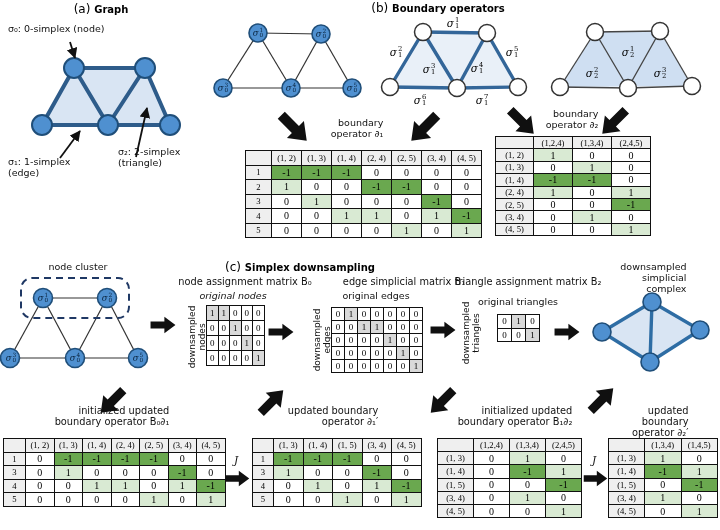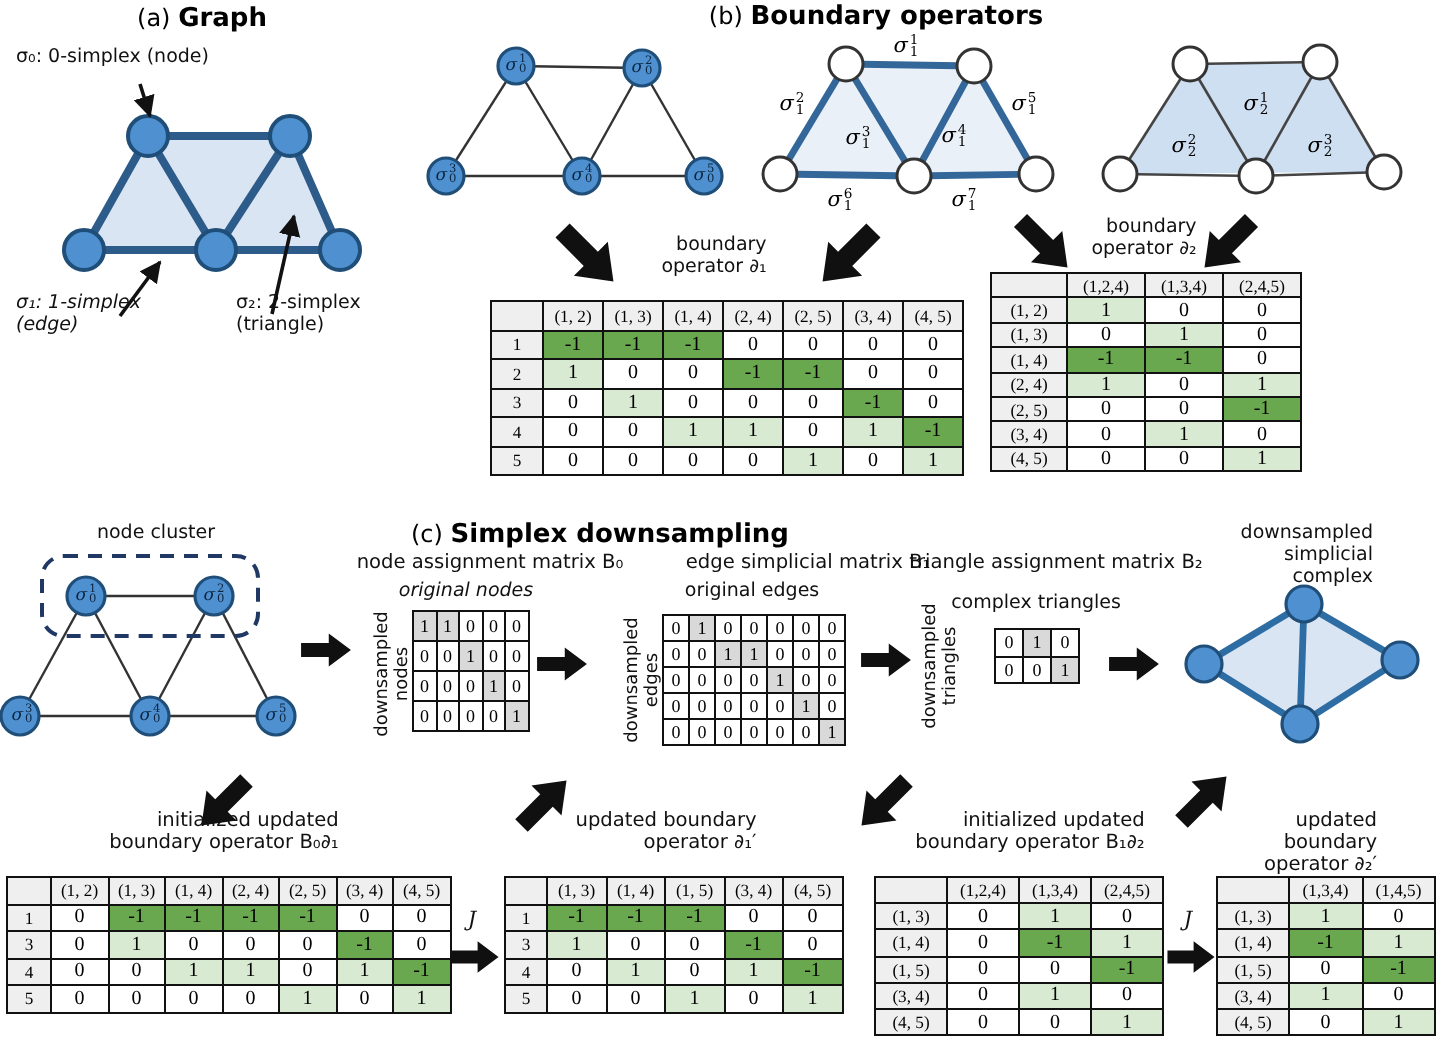--- a/index.html
+++ b/index.html
@@ -1,21 +1,21 @@
 <!DOCTYPE html>
 <html><head>
 <meta charset="utf-8">
 <style>
   html,body{margin:0;padding:0;background:#fff;}
   .page{position:relative;width:720px;height:530px;background:#fff;overflow:hidden;
         font-family:"DejaVu Sans",sans-serif;}
   svg{position:absolute;overflow:visible;}
 
   .hdr{position:absolute;font-size:12px;color:#000;transform:translateX(-50%);white-space:nowrap;}
-  .hdr .b{font-weight:bold;font-size:13px;}
+  .hdr .b{font-weight:bold;font-size:10px;}
 
   .lbl{position:absolute;font-size:9.5px;color:#111;line-height:11px;}
   .ctr{transform:translateX(-50%);text-align:right;}
   .ml{white-space:pre-line;}
   .rot{position:absolute;width:70px;line-height:9.5px;font-size:9px;text-align:center;
        transform:translate(-50%,-50%) rotate(-90deg);color:#111;}
   .mtitle{font-size:9.8px;}
 
   
   .sig{position:absolute;transform:translate(-50%,-50%);display:inline-flex;align-items:center;
@@ -61,21 +61,21 @@
   <div class="hdr" style="left:438px;top:1px;">
     <span>(b)</span>
     <span class="b">Boundary operators</span>
   </div>
   <div class="hdr" style="left:300px;top:260px;">
     <span>(c)</span>
     <span class="b">Simplex downsampling</span>
   </div>
 
   <div class="lbl" style="left:8px;top:23px;">σ₀: 0-simplex (node)</div>
-  <div class="lbl ml" style="left:8px;top:146px;font-style:italic;">σ₁: 1-simplex
+  <div class="lbl ml" style="left:8px;top:156px;">σ₁: 1-simplex
 (edge)</div>
   <div class="lbl ml" style="left:118px;top:146px;">σ₂: 2-simplex
 (triangle)</div>
 
   <svg style="left:0;top:18px;" width="220" height="145" viewBox="0 0 220 145">
     <defs>
       <marker id="ah" markerWidth="7" markerHeight="7" refX="5.5" refY="3" orient="auto">
         <path d="M0,0 L6,3 L0,6 Z" fill="#111"></path>
       </marker>
     </defs>
@@ -550,21 +550,21 @@
             <td>0</td>
             <td>0</td>
             <td>0</td>
             <td class="g1">1</td>
           </tr>
         </tbody>
       </table>
     </div>
 
   <div class="lbl ctr mtitle" style="left:528px;top:276px;">triangle assignment matrix B₂</div>
-  <div class="lbl ctr" style="left:518px;top:296px;">complex triangles</div>
+  <div class="lbl ctr" style="left:518px;top:296px;">original triangles</div>
   <div class="rot" style="left:471px;top:333px;">downsampled triangles</div>
   <div class="mxwrap" style="left:497px;top:314px;">
       <table class="mx mx-b2m">
         <tbody>
           <tr>
             <td>0</td>
             <td class="g1">1</td>
             <td>0</td>
           </tr>
           <tr>

